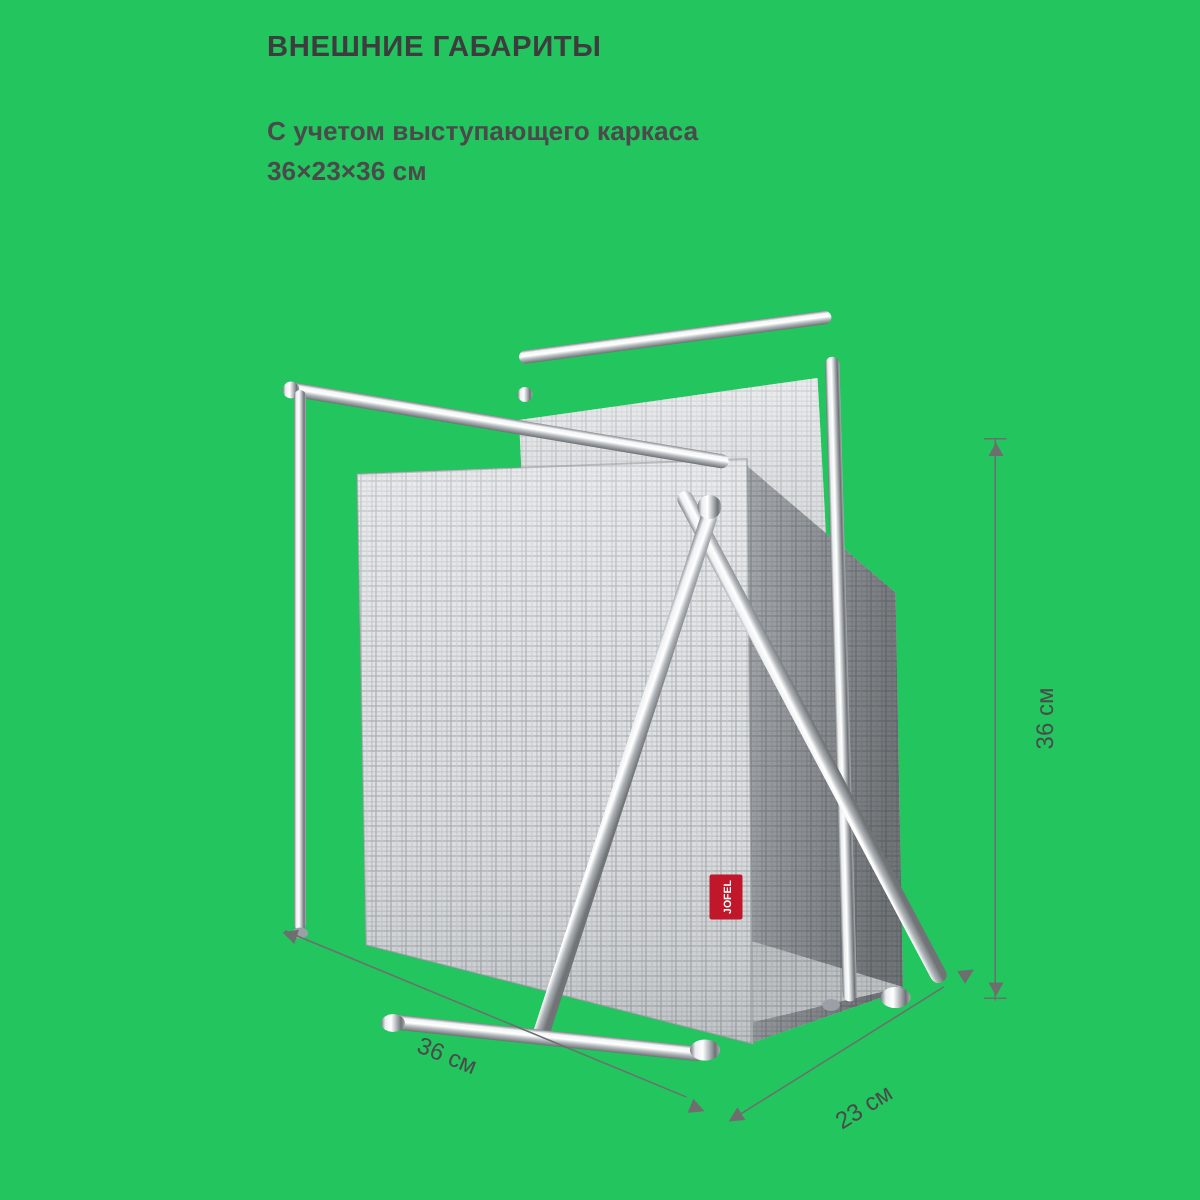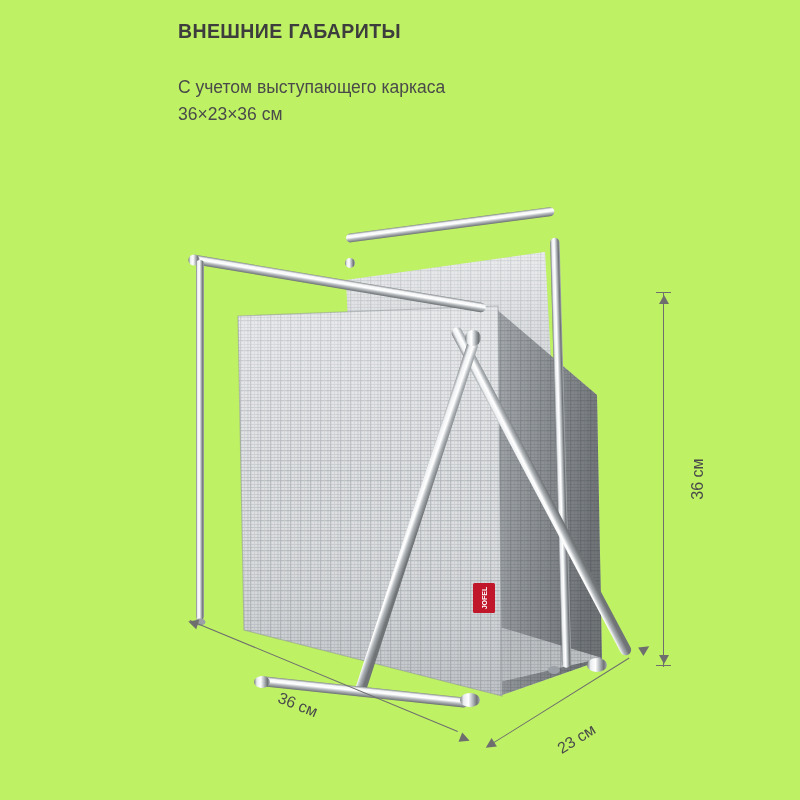--- a/index.html
+++ b/index.html
@@ -7,21 +7,21 @@
     padding: 0;
     background: #ffffff;
   }
   body {
     font-family: "Liberation Sans", sans-serif;
   }
   .page {
     position: relative;
     width: 800px;
     height: 800px;
-    background: #bef264;
+    background: #22c55e;
     overflow: hidden;
   }
 
   
   .title {
     position: absolute;
     left: 178px;
     top: 20px;
     font-size: 19.5px;
     font-weight: bold;
@@ -30,20 +30,21 @@
     text-transform: uppercase;
   }
   .subtitle {
     position: absolute;
     left: 178px;
     top: 74px;
     font-size: 17.5px;
     color: #4a4a4a;
     line-height: 1.55;
     white-space: pre-line;
+    font-weight: bold;
   }
 
   
   .dim-line {
     position: absolute;
     background: #6e6e6e;
   }
   .dim-label {
     position: absolute;
     font-size: 16px;

